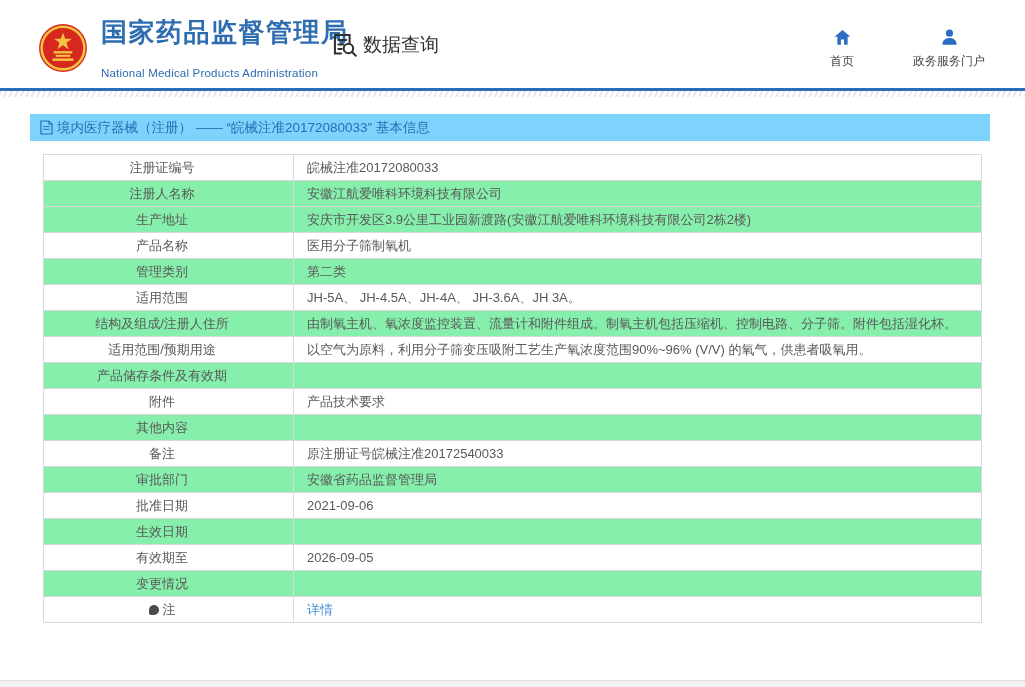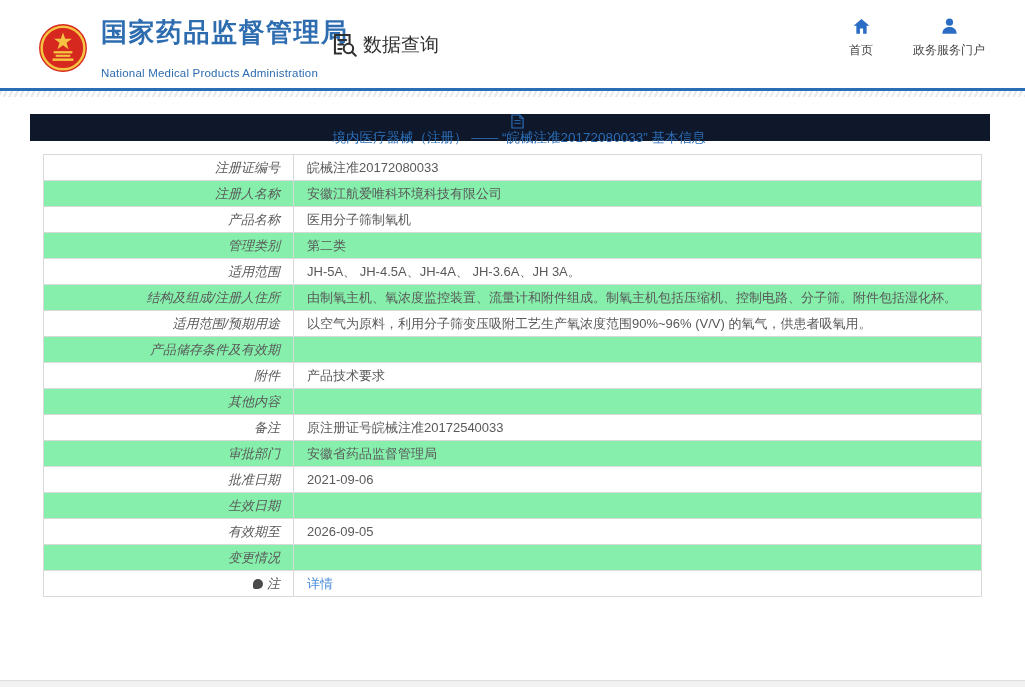--- a/index.html
+++ b/index.html
@@ -15,42 +15,42 @@
   .header { position:relative; height:88px; background:#ffffff; }
   .logo-wrap { position:absolute; left:38px; top:18px; display:flex; align-items:center; cursor:pointer; }
   .emblem { width:50px; height:50px; display:block; }
   .org-names { margin-left:13px; }
   .org-cn { font-size:26px; font-weight:bold; color:#2e6cb0; letter-spacing:1.5px; line-height:1.1; }
   .org-en { font-size:11.5px; color:#2e6cb0; margin-top:20px; letter-spacing:.2px; }
 
   .data-query { position:absolute; left:331px; top:31px; display:flex; align-items:center; color:#2f2f2f; font-size:19px; cursor:pointer; }
   .data-query svg { width:27px; height:27px; margin-right:5px; }
 
-  .top-nav { position:absolute; right:40px; top:17px; display:flex; gap:40px; }
+  .top-nav { position:absolute; right:40px; top:28px; display:flex; gap:59px; }
   .nav-item { display:flex; flex-direction:column; align-items:center; cursor:pointer; }
   .nav-item svg { width:19px; height:19px; }
   .nav-label { font-size:12px; color:#444444; margin-top:6px; white-space:nowrap; }
 
   
   .blue-bar { height:3px; background:#2b6db8; }
   .hatch-bar { height:6px; background:repeating-linear-gradient(115deg,#e9e9e9 0 2px,#ffffff 2px 5px); }
 
   
   .title-bar {
-    margin:17px 35px 0 30px; height:27px; background:#0f172a;
-    display:flex; align-items:center; padding-left:18px;
-    color:#2a6db5; font-size:13.5px;flex-direction:column;
+    margin:17px 35px 0 30px; height:27px; background:#7dd3fc;
+    display:flex; align-items:center; padding-left:10px;
+    color:#2a6db5; font-size:13.5px;
   }
   .title-bar svg { width:13px; height:15px; margin-right:4px; flex:none; }
 
   
   .table-wrap { margin:13px 43px 0 43px; }
   table.info { width:100%; border-collapse:collapse; table-layout:fixed; border:1px solid #c3c3c3; }
   table.info td { border:1px solid #d9d9d9; height:26px; font-size:13px; color:#595959; vertical-align:middle; }
-  td.label-cell { width:250px; text-align:right; padding-right:13px;font-style:italic; }
+  td.label-cell { width:250px; text-align:center; padding-right:13px; }
   td.value-cell { padding-left:13px; }
   tr.alt { background:#86efac; }
   a.detail-link { color:#4a90d9; text-decoration:none; cursor:pointer; }
   .note-icon { display:inline-block; width:10px; height:10px; border-radius:50% 50% 50% 2px; background:#4a4a4a; margin-right:4px; vertical-align:-1px; }
 
   
   .footer-strip { position:absolute; left:0; right:0; bottom:0; height:7px; background:#f1f1f1; border-top:1px solid #dddddd; }
 </style>
 </head>
 <body>
@@ -117,20 +117,24 @@
   <table class="info">
     <tbody>
         <tr>
           <td class="label-cell"><span>注册证编号</span></td>
           <td class="value-cell"><span>皖械注准20172080033</span></td>
         </tr>
         <tr class="alt">
           <td class="label-cell"><span>注册人名称</span></td>
           <td class="value-cell"><span>安徽江航爱唯科环境科技有限公司</span></td>
         </tr>
+        <tr class="alt">
+          <td class="label-cell"><span>生产地址</span></td>
+          <td class="value-cell"><span>安庆市开发区3.9公里工业园新渡路(安徽江航爱唯科环境科技有限公司2栋2楼)</span></td>
+        </tr>
         <tr>
           <td class="label-cell"><span>产品名称</span></td>
           <td class="value-cell"><span>医用分子筛制氧机</span></td>
         </tr>
         <tr class="alt">
           <td class="label-cell"><span>管理类别</span></td>
           <td class="value-cell"><span>第二类</span></td>
         </tr>
         <tr>
           <td class="label-cell"><span>适用范围</span></td>

